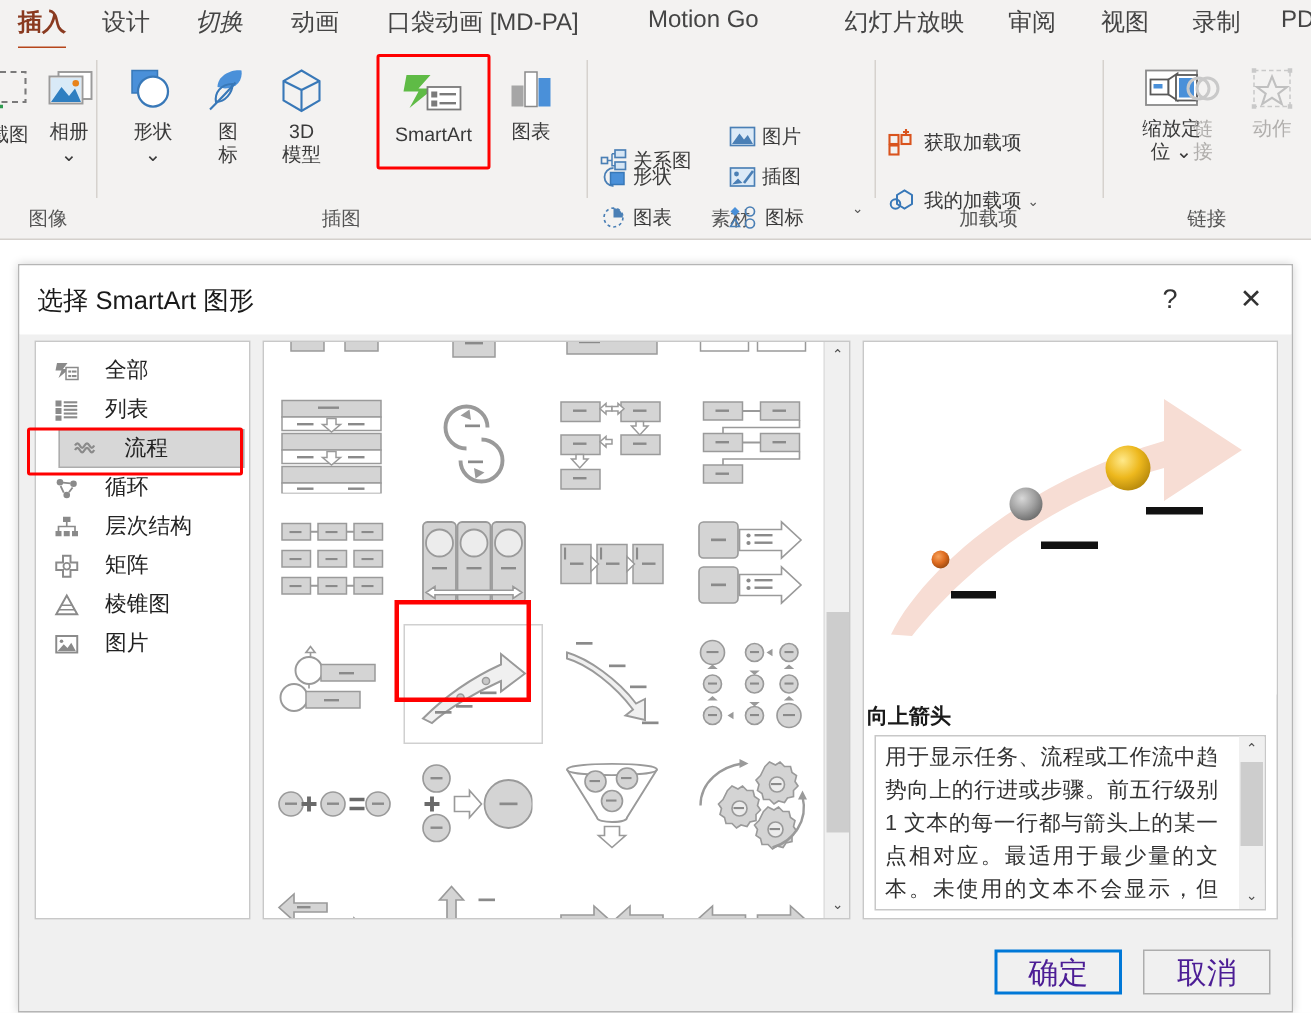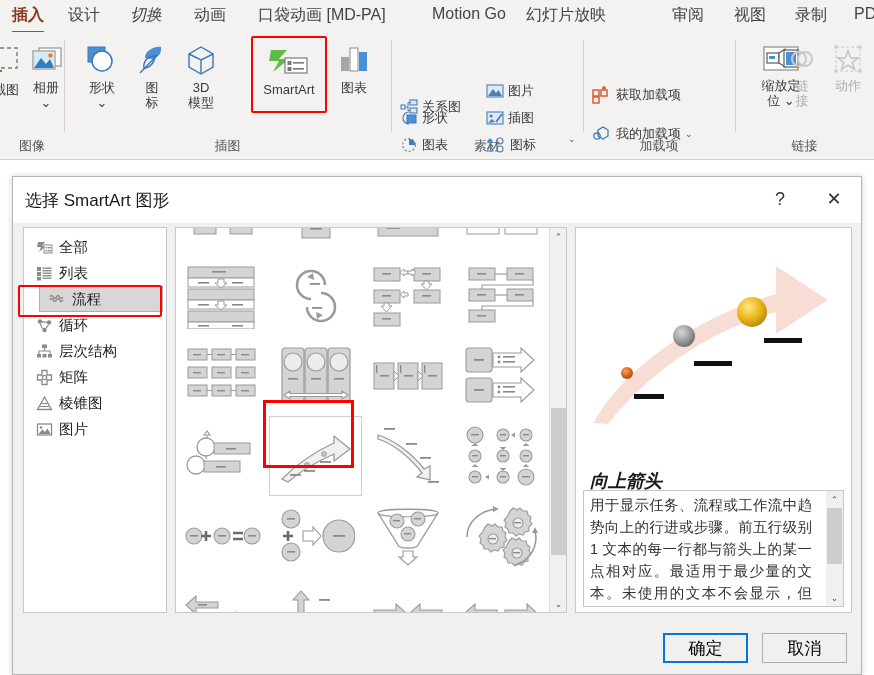--- a/index.html
+++ b/index.html
@@ -100,21 +100,21 @@
   }
 
   
   #cats {
     position: absolute; left: 10px; top: 4px; width: 144px; height: 386px;
     background: #ffffff; border: 1px solid #c8c8c8;
     padding-top: 6px;
   }
   .cat {
     position: relative; height: 26px; margin: 0 3px;
-    display: flex; align-items: center; gap: 6px; padding-left: 9px;
+    display: flex; align-items: center; gap: 17px; padding-left: 9px;
     font-size: 14.5px; color: #222; cursor: default;
   }
   .cat.selected { background: #d7d7d7; border: 1px solid #adadad; height: 26px; margin-left: 15px; }
   .cat .clabel { line-height: 1; }
   .caticon { width: 17px; height: 17px; flex: 0 0 17px; }
 
   #cat-highlight {
     position: absolute; left: 18px; top: 285px; width: 144px; height: 32px;
     border: 2px solid #ff0000; border-radius: 2px; pointer-events: none;
   }
@@ -161,22 +161,22 @@
   
   #preview {
     position: absolute; left: 562px; top: 4px; width: 277px; height: 386px;
     background: #ffffff; border: 1px solid #c8c8c8;
   }
   #preview-art {
     position: absolute; left: 0; top: 0; width: 275px; height: 235px;
     background: #ffffff;
   }
   #preview-name {
-    position: absolute; left: 14px; top: 241px;
-    font-size: 18px; font-weight: bold; color: #1a1a1a; font-style: italic;
+    position: absolute; left: 2px; top: 241px;
+    font-size: 14px; font-weight: bold; color: #1a1a1a;
   }
   #desc-box {
     position: absolute; left: 7px; top: 262px; width: 261px; height: 117px;
     border: 1px solid #c8c8c8; background: #ffffff; overflow: hidden;
   }
   #desc-text {
     position: absolute; left: 6px; top: 3px; width: 222px;
     font-size: 14.5px; line-height: 22px; color: #333;
     text-align: justify;
   }
@@ -189,40 +189,40 @@
     background: #cdcdcd;
   }
 
   
   #dlg-footer {
     position: absolute; left: 0; bottom: 0; width: 848px; height: 49px;
     background: #f0f0f0;
   }
   .dbtn {
     position: absolute; top: 8px; width: 85px; height: 30px;
-    font-size: 17px; color: #000000;
+    font-size: 20px; color: #4c1d95;
     display: flex; align-items: center; justify-content: center;
     background: #f0f0f0; border: 1px solid #adadad; cursor: default;
   }
   #ok-btn { right: 113px; border: 2px solid #0078d7; background: #f0f0f0; }
   #cancel-btn { right: 14px; }
 </style>
 </head>
 <body>
 
 <div id="ribbon">
 
   <div id="tabstrip">
     <div class="tab active" style="left:8px;">插入</div>
     <div class="tab" style="left:64px;">设计</div>
     <div class="tab" style="left:126px;font-style:italic;">切换</div>
     <div class="tab" style="left:190px;">动画</div>
     <div class="tab" style="left:254px;">口袋动画 [MD-PA]</div>
     <div class="tab" style="left:428px;">Motion Go</div>
-    <div class="tab" style="left:522px;">幻灯片放映</div>
+    <div class="tab" style="left:559px;">幻灯片放映</div>
     <div class="tab" style="left:668px;">审阅</div>
     <div class="tab" style="left:730px;">视图</div>
     <div class="tab" style="left:791px;">录制</div>
     <div class="tab" style="left:850px;">PD</div>
   </div>
 
   <div id="ribbon-body">
 
     <div class="grp-sep" style="left:64px;"></div>
     <div class="grp-sep" style="left:391px;"></div>

